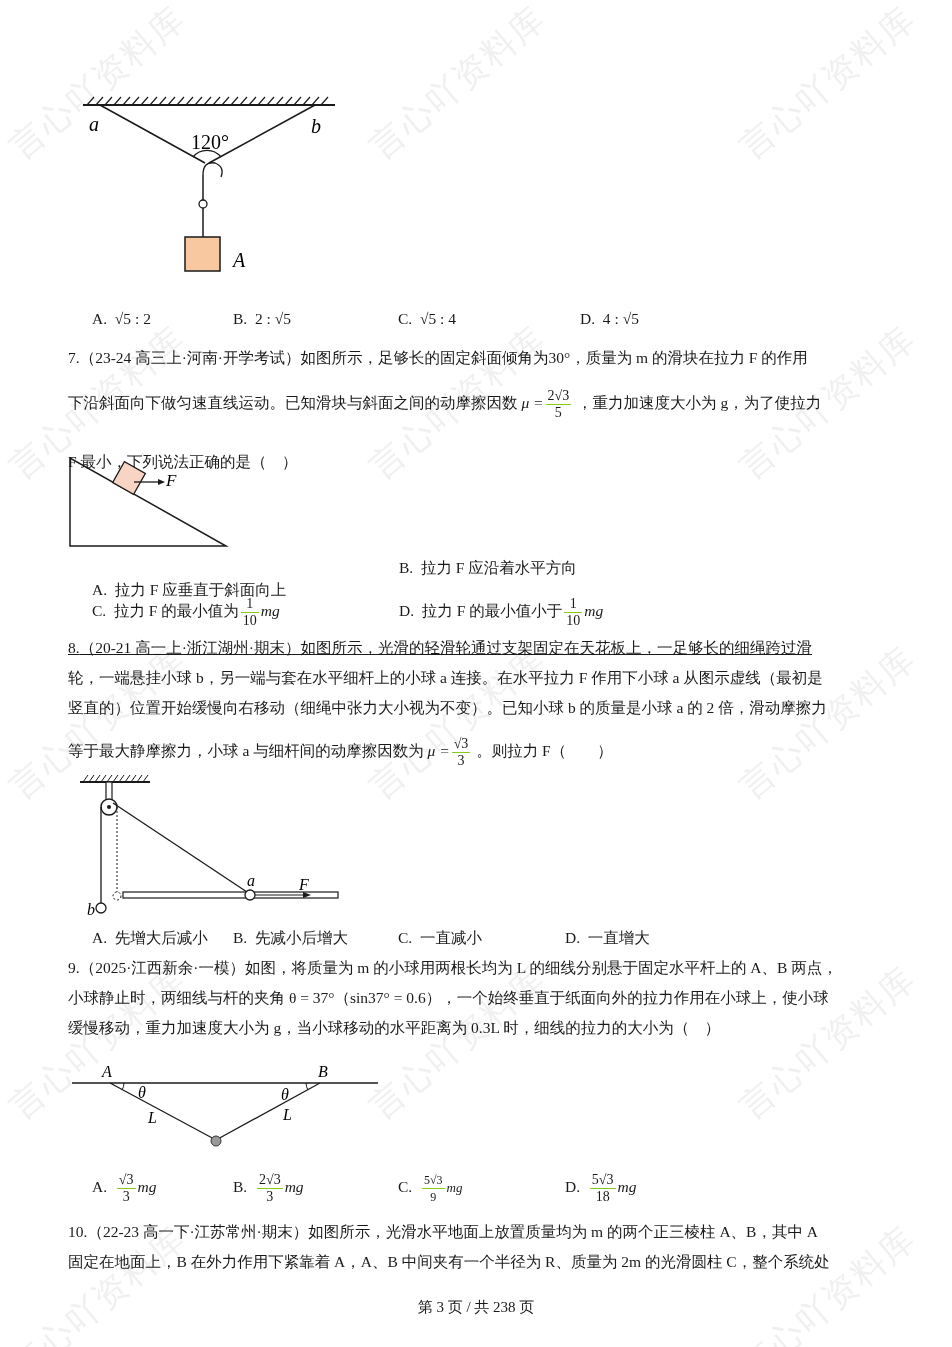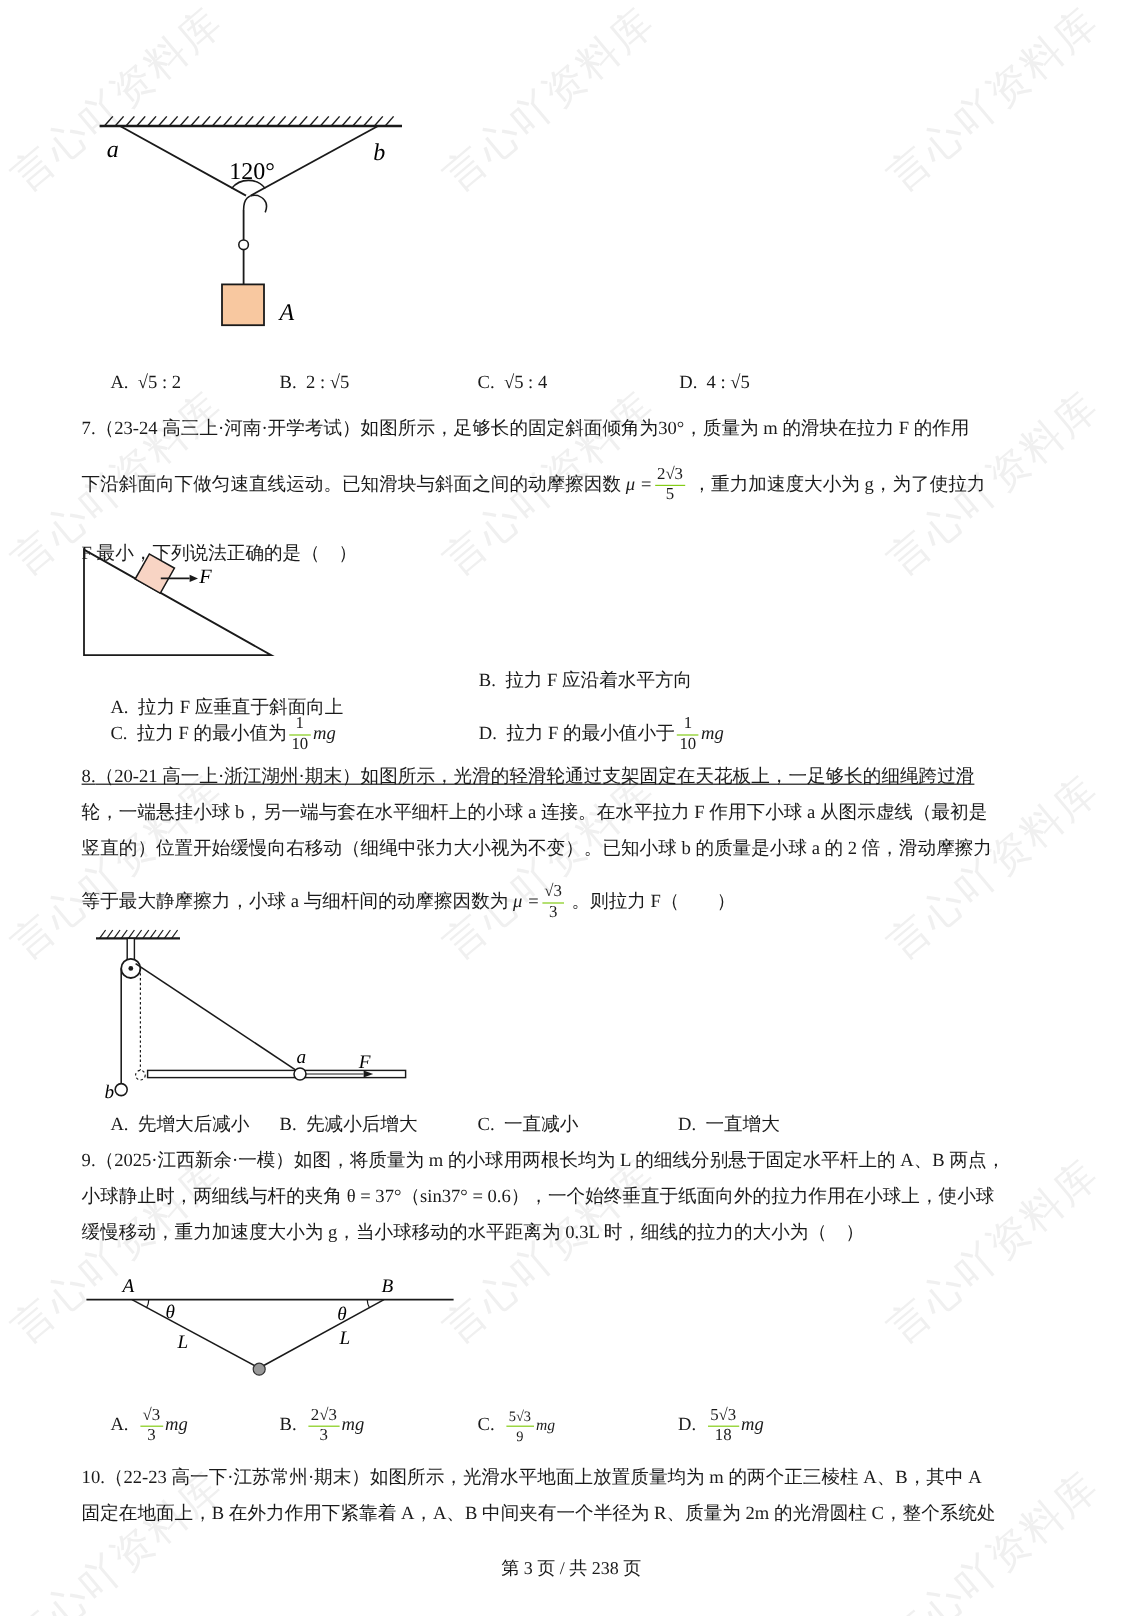--- a/index.html
+++ b/index.html
@@ -76,21 +76,21 @@
   <rect x="110" y="142" width="35" height="34" fill="#f8c8a0" stroke="#1a1a1a" stroke-width="1.5"></rect>
   <text x="14" y="36" font-size="20" font-style="italic">a</text>
   <text x="236" y="38" font-size="20" font-style="italic">b</text>
   <text x="116" y="54" font-size="20">120°</text>
   <text x="158" y="172" font-size="20" font-style="italic">A</text>
 </svg>
 
 <div class="opt" style="left:92px;top:309px;"><span>A.</span>&nbsp;&nbsp;<span>√5 : 2</span></div>
 <div class="opt" style="left:233px;top:309px;"><span>B.</span>&nbsp;&nbsp;<span>2 : √5</span></div>
 <div class="opt" style="left:398px;top:309px;"><span>C.</span>&nbsp;&nbsp;<span>√5 : 4</span></div>
-<div class="opt" style="left:566px;top:309px;"><span>D.</span>&nbsp;&nbsp;<span>4 : √5</span></div>
+<div class="opt" style="left:580px;top:309px;"><span>D.</span>&nbsp;&nbsp;<span>4 : √5</span></div>
 
 <div class="line" style="top:348px;"><span>7.</span><span>（23-24 高三上·河南·开学考试）如图所示，足够长的固定斜面倾角为30°，质量为 m 的滑块在拉力 F 的作用</span></div>
 <div class="line" style="top:388px;">
   <span>下沿斜面向下做匀速直线运动。已知滑块与斜面之间的动摩擦因数</span>
   <span class="it">μ =</span><span class="frac"><span class="num">2√3</span><span class="den">5</span></span>
   <span>，重力加速度大小为 g，为了使拉力</span>
 </div>
 <div class="line" style="top:452px;">F 最小，下列说法正确的是（　）</div>
 
 <svg class="abs" style="left:66px;top:454px;" width="200" height="100" viewBox="0 0 200 100">

